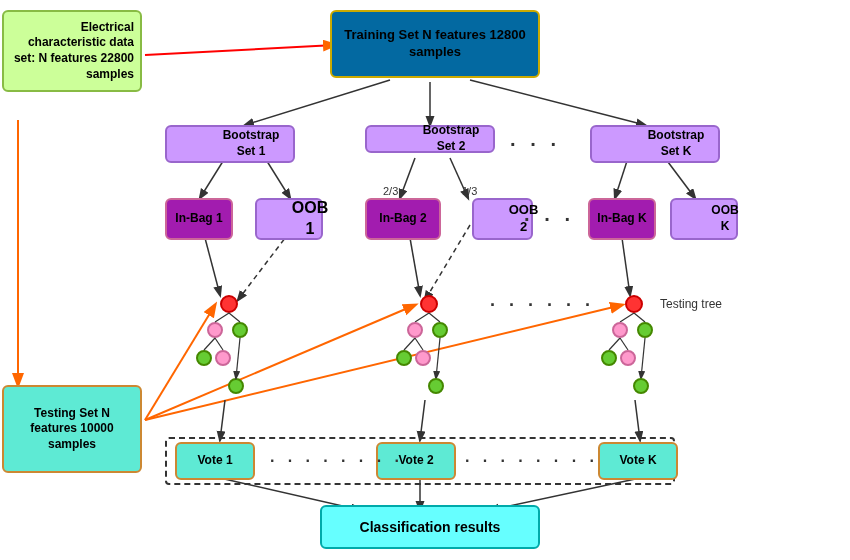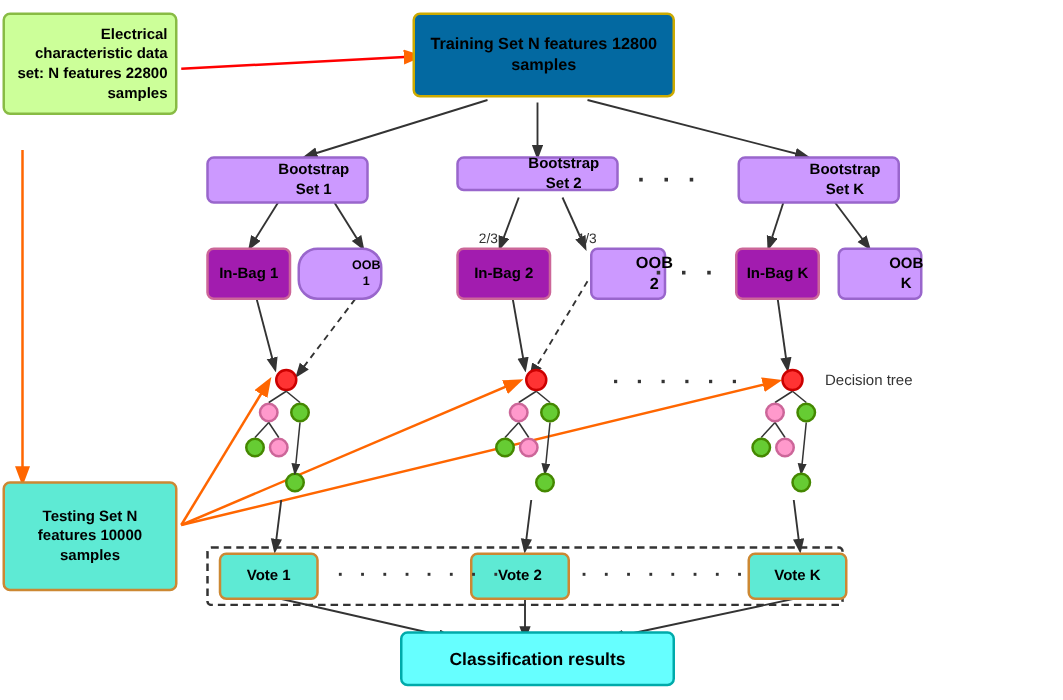--- a/index.html
+++ b/index.html
@@ -171,39 +171,39 @@
 
   <div class="box box-purple" style="left:365px; top:125px; width:130px; height:28px; font-size:12px;">Bootstrap Set 2</div>
 
   <div class="dots" style="left:510px; top:133px;">· · ·</div>
 
   <div class="box box-purple" style="left:590px; top:125px; width:130px; height:38px; font-size:12px;">Bootstrap Set K</div>
 
   <div class="box box-pink" style="left:165px; top:198px; width:68px; height:42px; font-size:12px;">In-Bag
 1</div>
 
-  <div class="box box-purple" style="left:238px; top:198px; width:68px; height:42px; font-size:10px;border-radius:16px;">OOB 1</div>
+  <div class="box box-purple" style="left:255px; top:198px; width:68px; height:42px; font-size:16px;">OOB 1</div>
 
   <div class="label-text" style="left:383px; top:185px;">2/3</div>
 
   <div class="label-text" style="left:462px; top:185px;">1/3</div>
 
   <div class="box box-pink" style="left:365px; top:198px; width:76px; height:42px; font-size:12px;">In-Bag
 2</div>
 
   <div class="box box-purple" style="left:472px; top:198px; width:61px; height:42px; font-size:13px;">OOB 2</div>
 
   <div class="dots" style="left:524px; top:208px;">· · ·</div>
 
   <div class="box box-pink" style="left:588px; top:198px; width:68px; height:42px; font-size:12px;">In-Bag
 K</div>
 
   <div class="box box-purple" style="left:670px; top:198px; width:68px; height:42px; font-size:12px;">OOB K</div>
 
-  <div class="label-text" style="left:660px; top:297px; font-size:12px;">Decision tree</div>
+  <div class="label-text" style="left:660px; top:297px; font-size:12px;">Testing tree</div>
 
   <div class="tree-node node-red" style="left:220px; top:295px;"></div>
 
   <div class="tree-node node-pink" style="left:207px; top:322px;"></div>
   <div class="tree-node node-green" style="left:232px; top:322px;"></div>
   <div class="tree-node node-green" style="left:196px; top:350px;"></div>
   <div class="tree-node node-pink" style="left:215px; top:350px;"></div>
   <div class="tree-node node-green" style="left:228px; top:378px;"></div>
 
   <svg class="arrows" style="position:absolute;top:0;left:0;width:850px;height:560px;pointer-events:none;">

